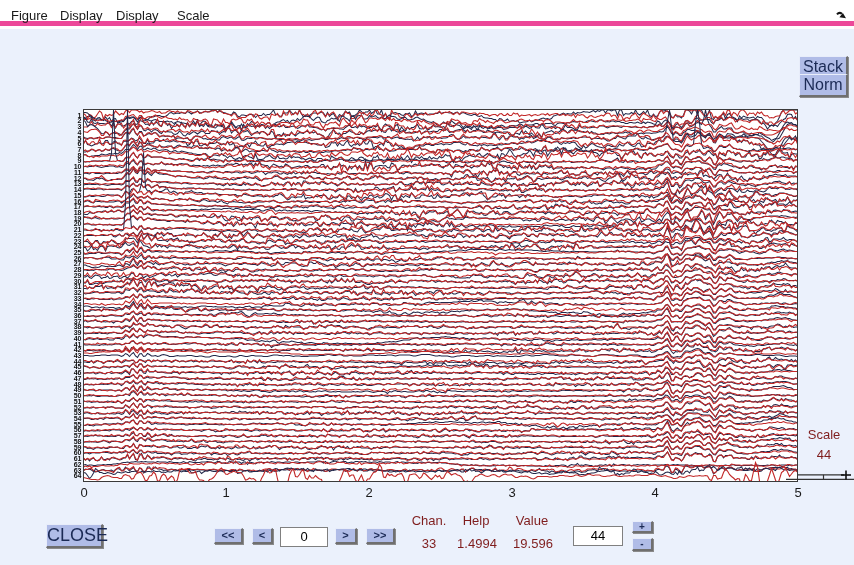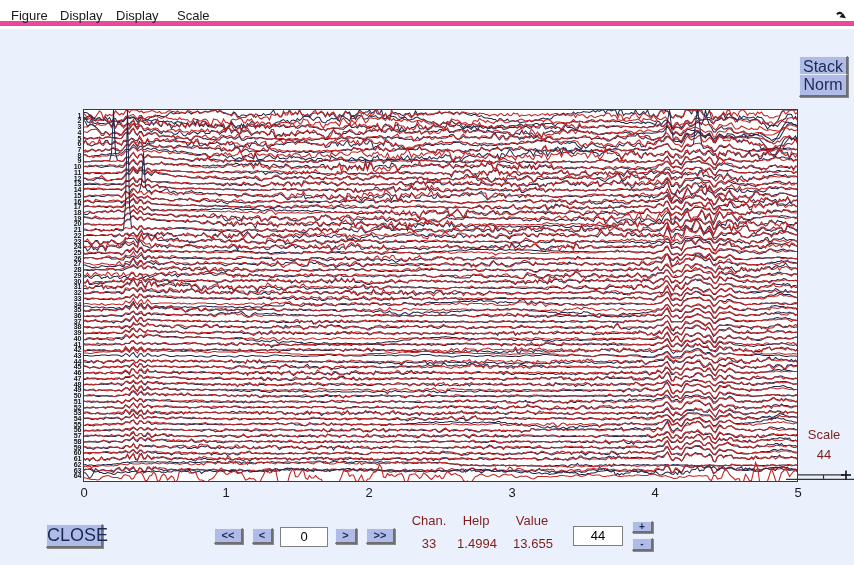--- a/index.html
+++ b/index.html
@@ -252,15 +252,15 @@
 <div class="btn" style="left:214px;top:528px;width:29px;height:16px;font-size:11px;line-height:13px;font-weight:bold">&lt;&lt;</div>
 <div class="btn" style="left:252px;top:528px;width:21px;height:16px;font-size:11px;line-height:13px;font-weight:bold">&lt;</div>
 <div class="fld" style="left:280px;top:527px;width:48px;height:20px;line-height:18px">0</div>
 <div class="btn" style="left:335px;top:528px;width:22px;height:16px;font-size:11px;line-height:13px;font-weight:bold">&gt;</div>
 <div class="btn" style="left:366px;top:528px;width:29px;height:16px;font-size:11px;line-height:13px;font-weight:bold">&gt;&gt;</div>
 <div class="lbl" style="left:405px;top:513px;width:48px">Chan.</div>
 <div class="lbl" style="left:455px;top:513px;width:42px">Help</div>
 <div class="lbl" style="left:508px;top:513px;width:48px">Value</div>
 <div class="lbl" style="left:405px;top:536px;width:48px">33</div>
 <div class="lbl" style="left:449px;top:536px;width:56px">1.4994</div>
-<div class="lbl" style="left:505px;top:536px;width:56px">13.655</div>
+<div class="lbl" style="left:505px;top:536px;width:56px">19.596</div>
 <div class="fld" style="left:573px;top:526px;width:50px;height:20px;line-height:18px">44</div>
 <div class="btn" style="left:632px;top:521px;width:21px;height:12px;font-size:10px;line-height:9px;font-weight:bold">+</div>
 <div class="btn" style="left:632px;top:538px;width:21px;height:13px;font-size:10px;line-height:10px;font-weight:bold">-</div>
 </body></html>

